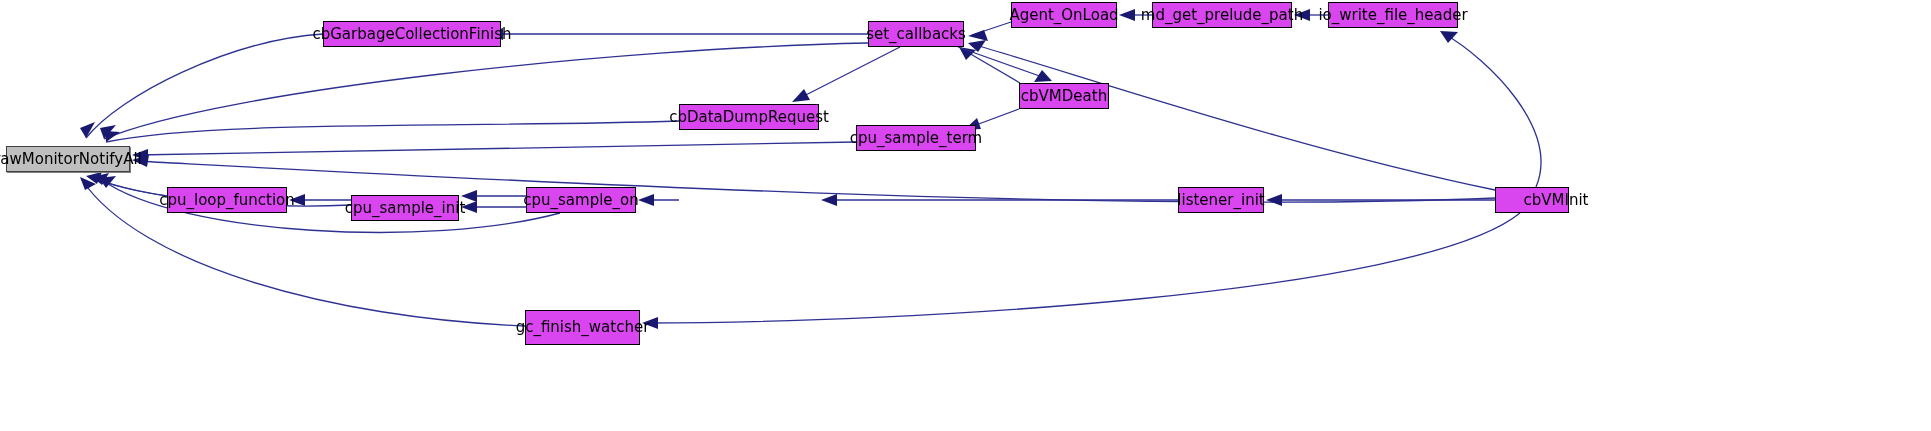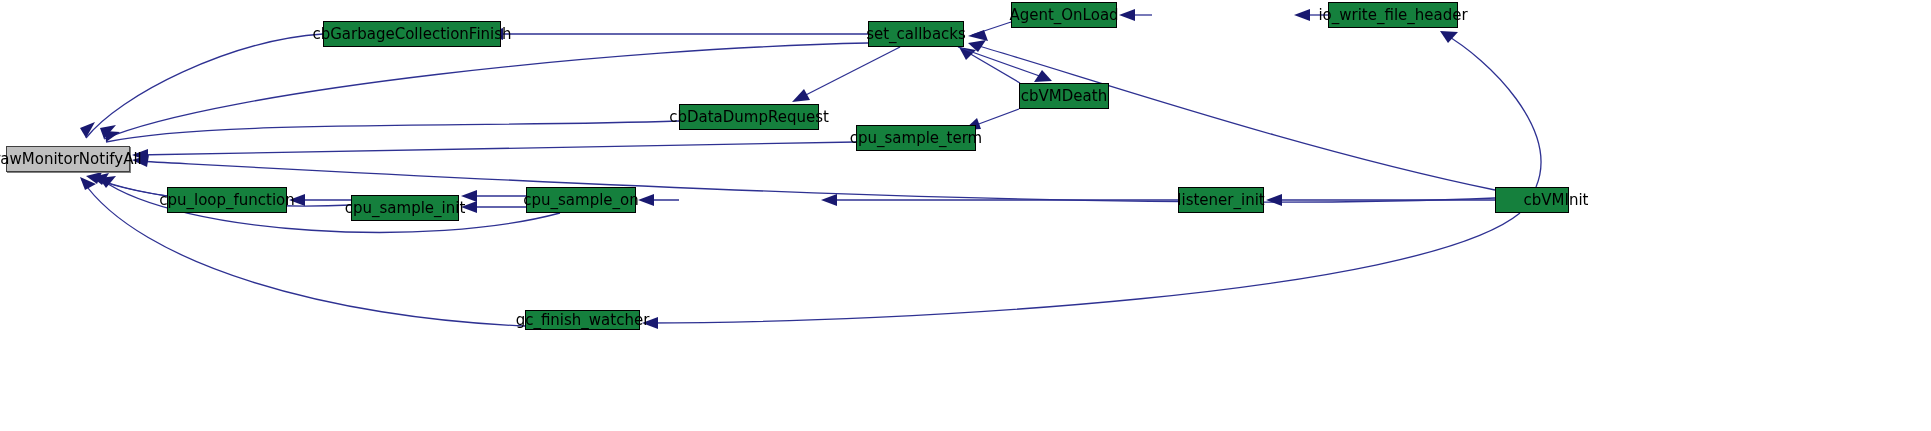--- a/index.html
+++ b/index.html
@@ -21,21 +21,21 @@
     position: absolute;
     left: 0;
     top: 0;
     width: 1931px;
     height: 431px;
   }
   .node-box {
     position: absolute;
     box-sizing: border-box;
     border: 1px solid #000000;
-    background: #15803d;
+    background: #d946ef;
     color: #000000;
     display: flex;
     align-items: center;
     justify-content: center;
     font-size: 15px;
     font-family: "DejaVu Sans", "Liberation Sans", sans-serif;
     line-height: 1;
     white-space: nowrap;
     letter-spacing: 0px;
   }
@@ -186,23 +186,24 @@
       <path class="edge-path" d="M1520,213 C1420,295 900,323 646,323"></path>
       <polygon class="edge-head" points="642,323 658,317 658,329"></polygon>
     </g>
 
   </svg>
 
   <div class="node-box root" style="left: 6px; top: 146px; width: 124px; height: 26px;">rawMonitorNotifyAll</div>
   <div class="node-box" style="left: 323px; top: 21px; width: 178px; height: 26px;">cbGarbageCollectionFinish</div>
   <div class="node-box" style="left: 868px; top: 21px; width: 96px; height: 26px;">set_callbacks</div>
   <div class="node-box" style="left: 1011px; top: 2px; width: 106px; height: 26px;">Agent_OnLoad</div>
+  <div class="node-box" style="left: 1152px; top: 2px; width: 140px; height: 26px;">md_get_prelude_path</div>
   <div class="node-box" style="left: 1328px; top: 2px; width: 130px; height: 26px; text-align: center;">io_write_file_header</div>
   <div class="node-box" style="left: 1019px; top: 83px; width: 90px; height: 26px;">cbVMDeath</div>
   <div class="node-box" style="left: 679px; top: 104px; width: 140px; height: 26px;">cbDataDumpRequest</div>
   <div class="node-box" style="left: 856px; top: 125px; width: 120px; height: 26px;">cpu_sample_term</div>
   <div class="node-box" style="left: 167px; top: 187px; width: 120px; height: 26px;">cpu_loop_function</div>
   <div class="node-box" style="left: 351px; top: 187px; width: 108px; height: 26px; margin-top: 8px;">cpu_sample_init</div>
   <div class="node-box" style="left: 526px; top: 187px; width: 110px; height: 26px;">cpu_sample_on</div>
   <div class="node-box" style="left: 1178px; top: 187px; width: 86px; height: 26px;">listener_init</div>
   <div class="node-box" style="left: 1495px; top: 187px; width: 74px; height: 26px; padding-left: 48px;">cbVMInit</div>
-  <div class="node-box" style="left: 525px; top: 310px; width: 115px; height: 20px;">gc_finish_watcher</div>
+  <div class="node-box" style="left: 525px; top: 310px; width: 115px; height: 35px;">gc_finish_watcher</div>
 </div>
 
 </body></html>

